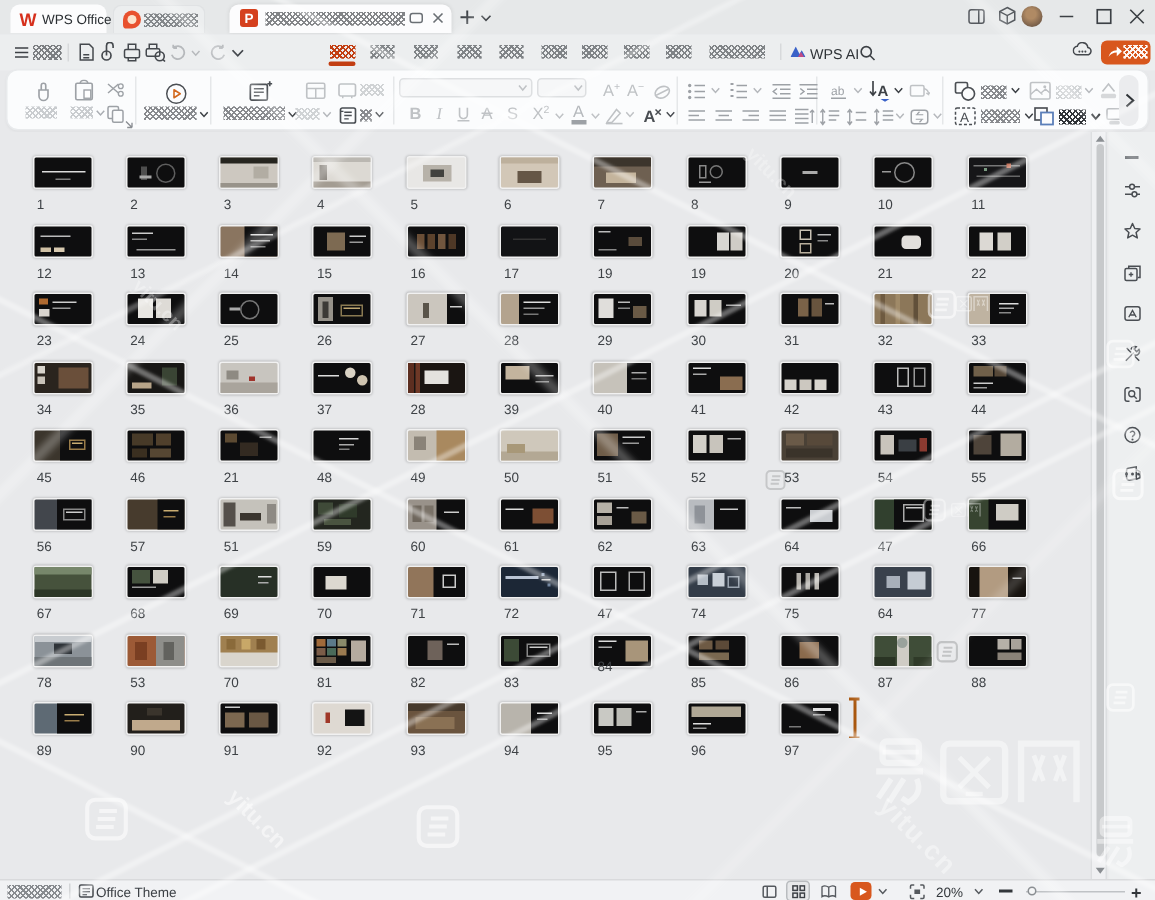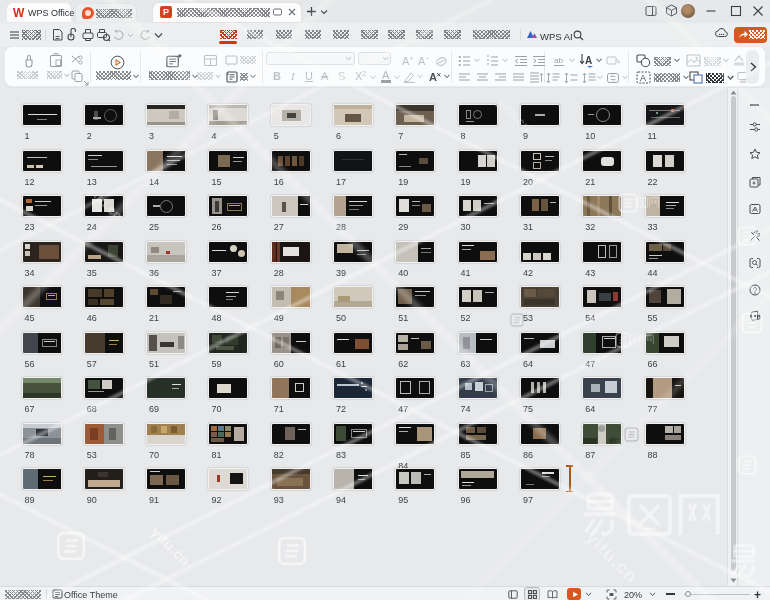--- a/index.html
+++ b/index.html
@@ -892,21 +892,21 @@
         <div class="tf" style="left:2px;top:2px;width:10px;height:15px;background:#3c4a36;"></div>
         <div class="tf" style="left:17px;top:5px;width:16px;height:9px;border:1px solid #888;"></div>
         <div class="tf" style="left:19px;top:7px;width:12px;height:1px;background:#ccc;"></div>
       </div>
       <div class="num" style="left:336.0px;top:361.7px">83</div>
       <div class="th" style="left:395.3px;top:334.7px;background:#0e0e0f">
         <div class="tf" style="left:3px;top:3px;width:12px;height:1.2px;background:#ddd;"></div>
         <div class="tf" style="left:3px;top:7px;width:9px;height:1px;background:#aaa;"></div>
         <div class="tf" style="left:21px;top:3px;width:15px;height:14px;background:#a8957a;"></div>
       </div>
-      <div class="num" style="left:398.3px;top:373px">84</div>
+      <div class="num" style="left:398.3px;top:351px">84</div>
       <div class="th" style="left:457.6px;top:334.7px;background:#0e0e0f">
         <div class="tf" style="left:7px;top:3px;width:9px;height:6px;background:#6e5a44;"></div>
         <div class="tf" style="left:18px;top:3px;width:9px;height:6px;background:#5c4a38;"></div>
         <div class="tf" style="left:7px;top:11px;width:20px;height:5px;background:#7a6850;"></div>
       </div>
       <div class="num" style="left:460.6px;top:361.7px">85</div>
       <div class="th" style="left:519.9px;top:334.7px;background:#0e0e0f">
         <div class="tf" style="left:12px;top:4px;width:13px;height:11px;background:#8a6a4c;"></div>
       </div>
       <div class="num" style="left:522.9px;top:361.7px">86</div>

